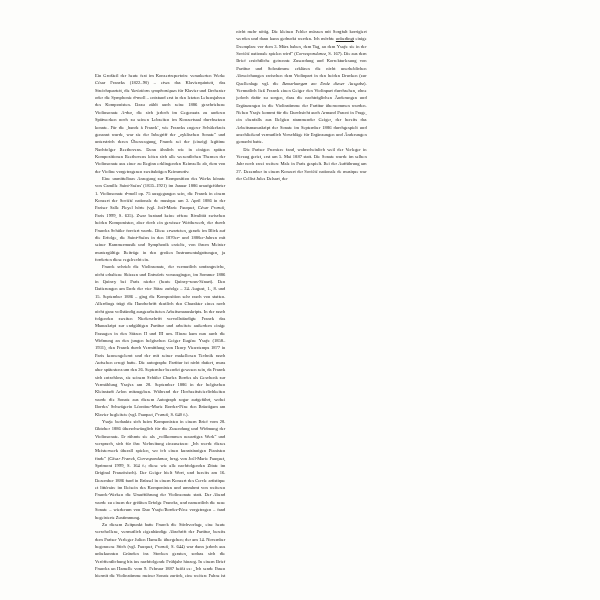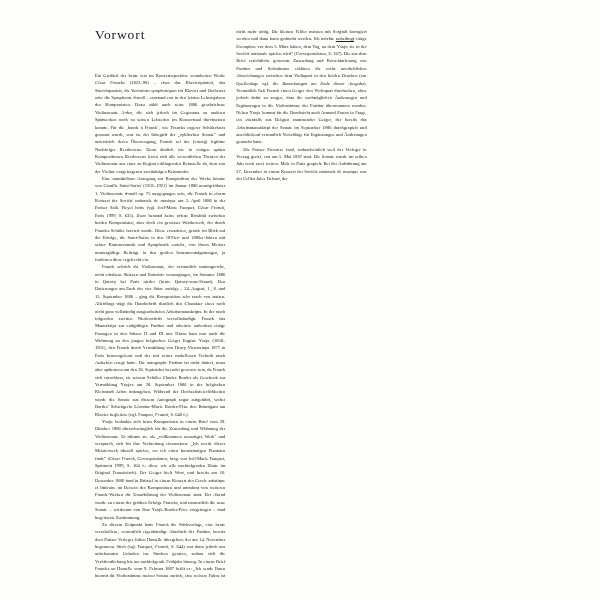--- a/index.html
+++ b/index.html
@@ -62,21 +62,20 @@
   }
   .u {
     text-decoration: underline;
   }
 </style>
 </head>
 <body>
 
 <div class="page">
 
-  <h1 class="page-title">Vorwort</h1>
 
   <div class="columns">
     <span class="col-spacer"></span>
     <div id="article-body">
         <p><span>Ein Großteil der heute fest im Konzertrepertoire verankerten Werke César Francks (1822–90) – etwa das Klavierquintett, das Streichquartett, die </span><i>Variations symphoniques</i><span> für Klavier und Orchester oder die Symphonie d-moll – entstand erst in den letzten Lebensjahren des Komponisten. Dazu zählt auch seine 1886 geschriebene Violinsonate A-dur, die sich jedoch im Gegensatz zu anderen Spätwerken noch zu seinen Lebzeiten im Konzertsaal durchsetzen konnte. Für die ‚bande à Franck‘, wie Francks engerer Schülerkreis genannt wurde, war sie der Inbegriff der „zyklischen Sonate“ und unterstrich deren Überzeugung, Franck sei der (einzig) legitime Nachfolger Beethovens. Denn ähnlich wie in einigen späten Kompositionen Beethovens leiten sich alle wesentlichen Themen der Violinsonate aus einer zu Beginn erklingenden Keimzelle ab, dem von der Violine vorgetragenen zweitaktigen Keimmotiv.</span></p>
         <p><span>Eine unmittelbare Anregung zur Komposition des Werks könnte von Camille Saint-Saëns' (1835–1921) im Januar 1886 uraufgeführter 1. Violinsonate d-moll op. 75 ausgegangen sein, die Franck in einem Konzert der Société nationale de musique am 3. April 1886 in der Pariser Salle Pleyel hörte (vgl. Joël-Marie Fauquet, </span><i>César Franck</i><span>, Paris 1999, S. 635). Zwar bestand keine offene Rivalität zwischen beiden Komponisten, aber doch ein gewisser Wettbewerb, der durch Francks Schüler forciert wurde. Diese erwarteten, gerade im Blick auf die Erfolge, die Saint-Saëns in den 1870er- und 1880er-Jahren mit seiner Kammermusik und Symphonik erzielte, von ihrem Meister mustergültige Beiträge in den großen Instrumentalgattungen, ja forderten diese regelrecht ein.</span></p>
         <p><span>Franck schrieb die Violinsonate, der vermutlich umfangreiche, nicht erhaltene Skizzen und Entwürfe vorausgingen, im Sommer 1886 in Quincy bei Paris nieder (heute Quincy-sous-Sénart). Den Datierungen am Ende der vier Sätze zufolge – 24. August, 1., 8. und 15. September 1886 – ging die Komposition sehr rasch von statten. Allerdings trägt die Handschrift deutlich den Charakter eines noch nicht ganz vollständig ausgearbeiteten Arbeitsmanuskripts. In der rasch folgenden zweiten Niederschrift vervollständigte Franck das Manuskript zur endgültigen Partitur und arbeitete außerdem einige Passagen in den Sätzen II und III um. Hinzu kam nun auch die Widmung an den jungen belgischen Geiger Eugène Ysaÿe (1858–1931), den Franck durch Vermittlung von Henry Vieuxtemps 1877 in Paris kennengelernt und der mit seiner makellosen Technik rasch Aufsehen erregt hatte. Die autographe Partitur ist nicht datiert, muss aber spätestens um den 26. September beendet gewesen sein, da Franck sich entschloss, sie seinem Schüler Charles Bordes als Geschenk zur Vermählung Ysaÿes am 28. September 1886 in der belgischen Kleinstadt Arlon mitzugeben. Während der Hochzeitsfeierlichkeiten wurde die Sonate aus diesem Autograph sogar aufgeführt, wobei Bordes' Schwägerin Léontine-Marie Bordes-Pène den Bräutigam am Klavier begleitete (vgl. Fauquet, </span><i>Franck</i><span>, S. 640 f.).</span></p>
         <p><span>Ysaÿe bedankte sich beim Komponisten in einem Brief vom 28. Oktober 1886 überschwänglich für die Zusendung und Widmung der Violinsonate. Er rühmte sie als „vollkommen neuartiges Werk“ und versprach, sich für ihre Verbreitung einzusetzen: „Ich werde dieses Meisterwerk überall spielen, wo ich einen kunstsinnigen Pianisten finde“ (</span><i>César Franck, Correspondance</i><span>, hrsg. von Joël-Marie Fauquet, Sprimont 1999, S. 164 f.; diese wie alle nachfolgenden Zitate im Original Französisch). Der Geiger hielt Wort, und bereits am 16. Dezember 1886 fand in Brüssel in einem Konzert des Cercle artistique et littéraire im Beisein des Komponisten und umrahmt von weiteren Franck-Werken die Uraufführung der Violinsonate statt. Der Abend wurde zu einem der größten Erfolge Francks, und namentlich die neue Sonate – wiederum von Duo Ysaÿe/Bordes-Pène vorgetragen – fand begeisterte Zustimmung.</span></p>
         <p><span>Zu diesem Zeitpunkt hatte Franck die Stichvorlage, eine heute verschollene, vermutlich eigenhändige Abschrift der Partitur, bereits dem Pariser Verleger Julien Hamelle übergeben; der am 14. November begonnene Stich (vgl. Fauquet, </span><i>Franck</i><span>, S. 644) war dann jedoch aus unbekannten Gründen ins Stocken geraten, sodass sich die Veröffentlichung bis ins nachfolgende Frühjahr hinzog. In einem Brief Francks an Hamelle vom 9. Februar 1887 heißt es: „Ich sende Ihnen hiermit die Violinstimme meiner Sonate zurück, eine weitere Fahne ist nicht mehr nötig. Die kleinen Fehler müssen mit Sorgfalt korrigiert werden und dann kann gedruckt werden. Ich möchte </span><span class="u">unbedingt</span><span> einige Exemplare vor dem 3. März haben, dem Tag, an dem Ysaÿe sie in der Société nationale spielen wird“ (</span><i>Correspondance</i><span>, S. 167). Die aus dem Brief ersichtliche getrennte Zusendung und Korrekturlesung von Partitur und Solostimme erklären die nicht unerheblichen Abweichungen zwischen dem Violinpart in den beiden Drucken (zur Quellenlage vgl. die </span><i>Bemerkungen am Ende dieser Ausgabe</i><span>). Vermutlich ließ Franck einen Geiger den Violinpart durchsehen, ohne jedoch dafür zu sorgen, dass die nachträglichen Änderungen und Ergänzungen in die Violinstimme der Partitur übernommen wurden. Neben Ysaÿe kommt für die Durchsicht auch Armand Parent in Frage, ein ebenfalls aus Belgien stammender Geiger, der bereits das Arbeitsmanuskript der Sonate im September 1886 durchgespielt und anschließend vermutlich Vorschläge für Ergänzungen und Änderungen gemacht hatte.</span></p>
         <p><span>Die Pariser Premiere fand, wahrscheinlich weil der Verleger in Verzug geriet, erst am 5. Mai 1887 statt. Die Sonate wurde im selben Jahr noch zwei weitere Male in Paris gespielt. Bei der Aufführung am 27. Dezember in einem Konzert der Société nationale de musique war der Cellist Jules Delsart, der</span></p>

